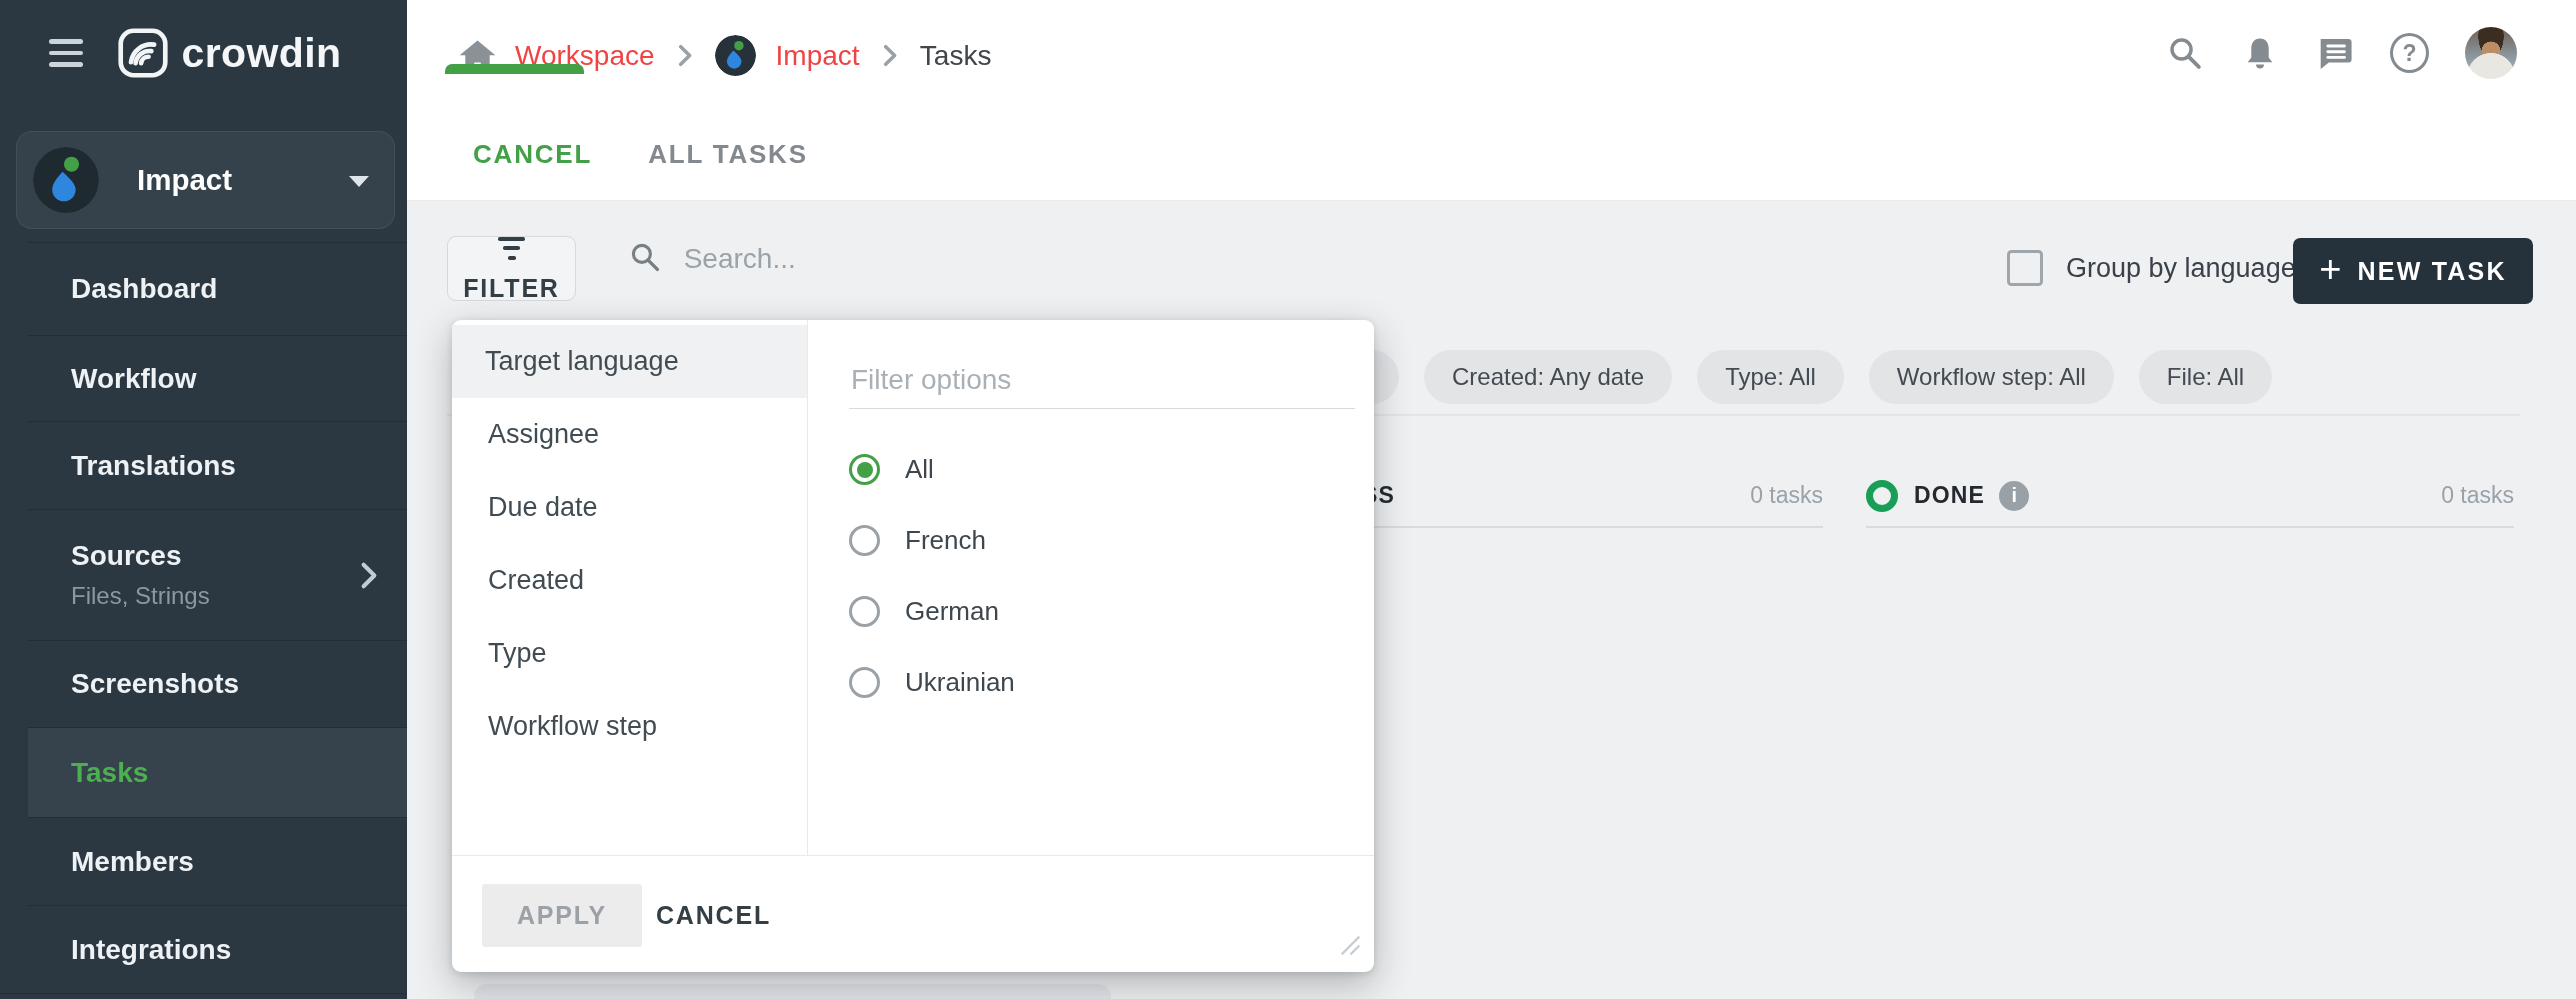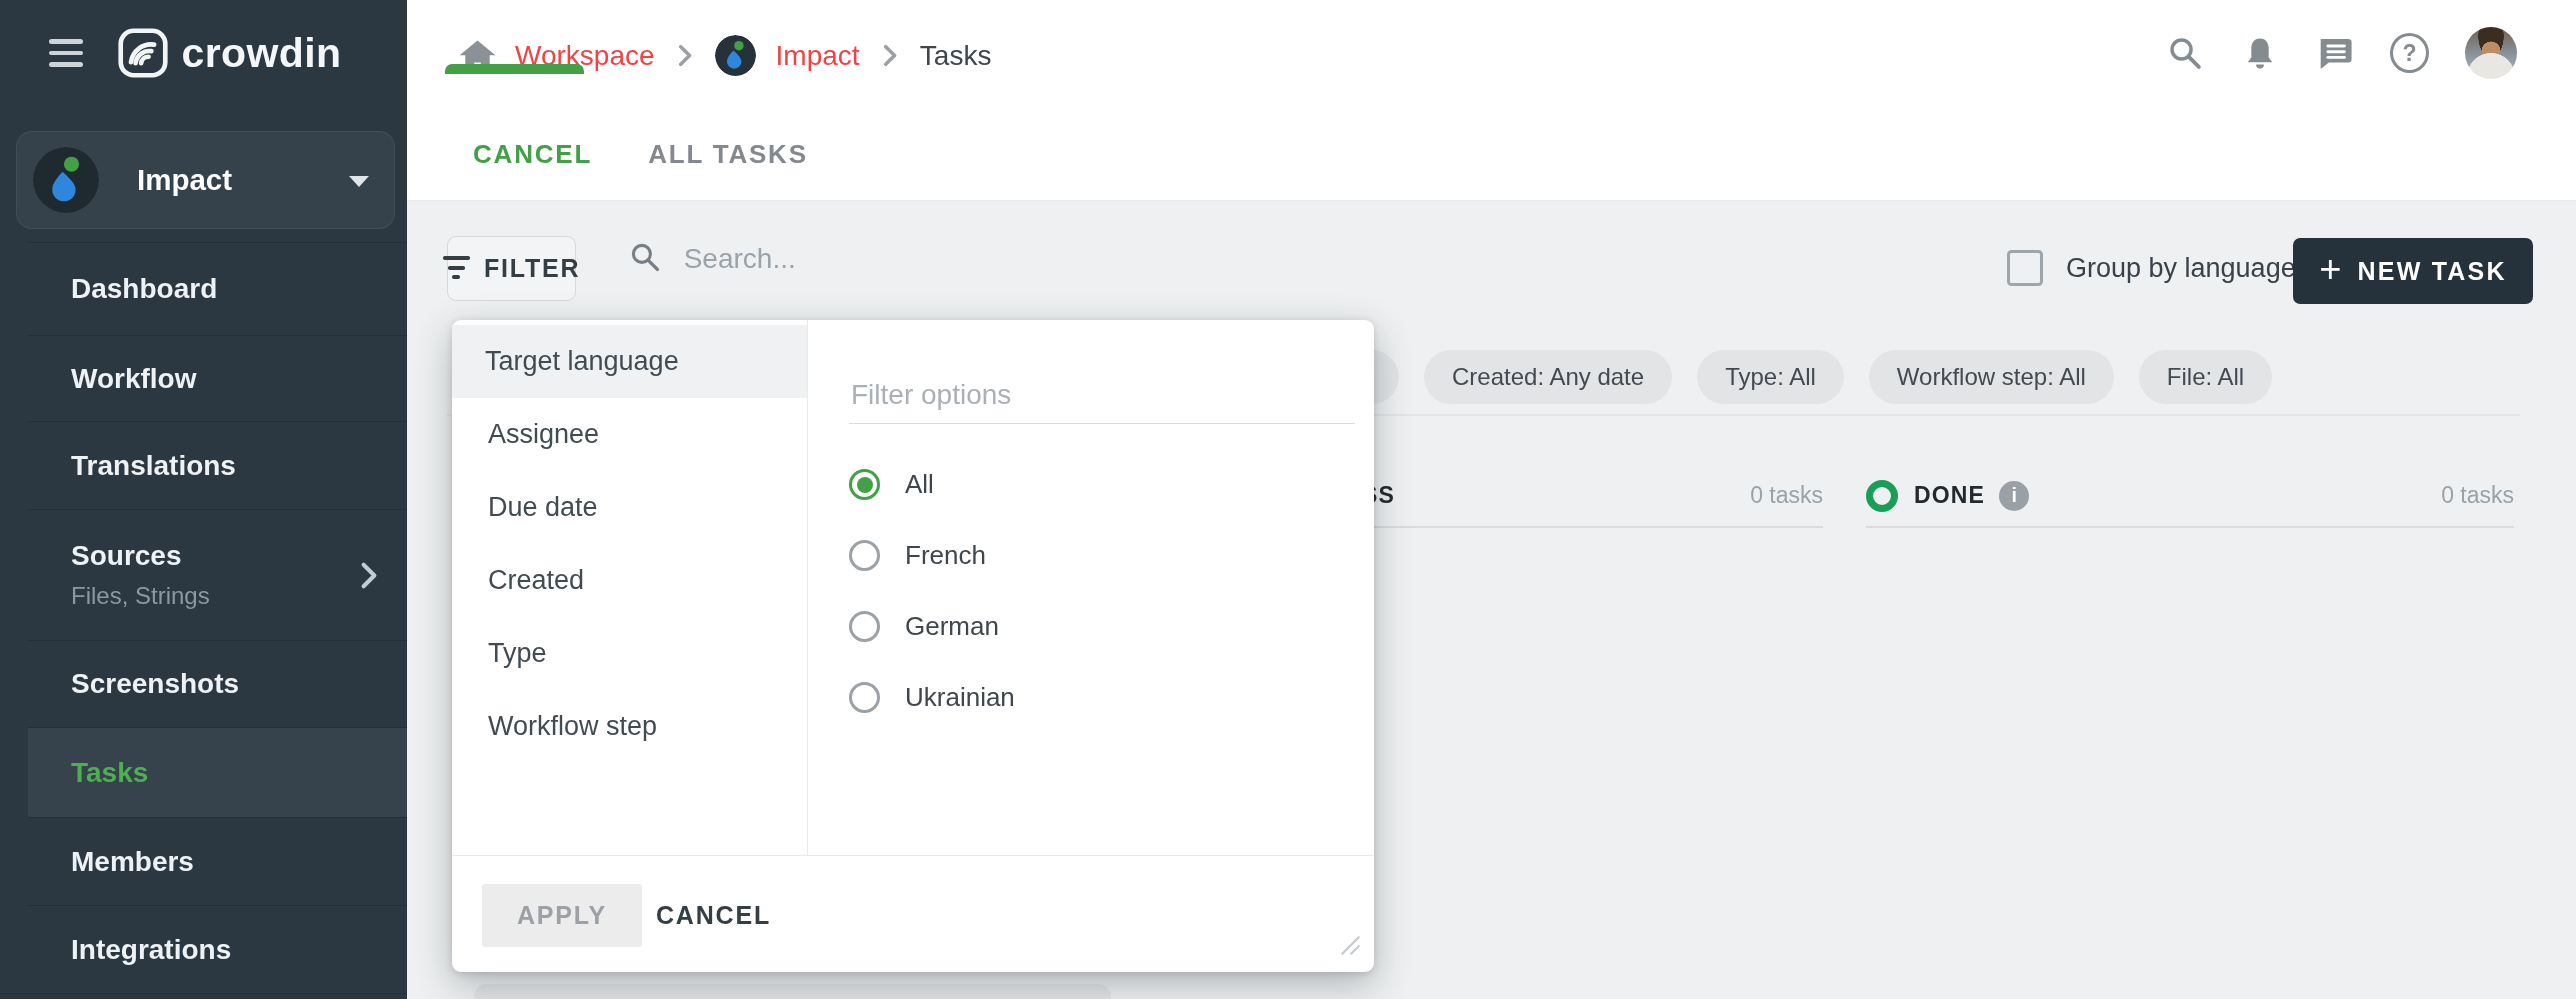--- a/index.html
+++ b/index.html
@@ -45,21 +45,21 @@
       radial-gradient(circle at 50% 46%, #bd8d66 0 24%, transparent 25%),
       radial-gradient(ellipse at 50% 18%, #3c2d21 0 34%, transparent 35%),
       linear-gradient(180deg,#6f6054 0%,#8d9aa2 60%,#b9c2c6 100%);}
   .tabs{position:absolute;left:38px;top:127px;display:flex;}
   .tab{padding:0 28px;font-size:26px;font-weight:700;letter-spacing:1.8px;color:#83898e;height:55px;display:flex;align-items:center;cursor:pointer;}
   .tab.active{color:#43a047;}
   .tab-underline{position:absolute;left:38px;top:64px;width:139px;height:9.8px;background:#43a047;border-radius:7.2px 7.2px 0 0;}
 
   
   .filter-btn{position:absolute;left:447px;top:236px;width:127px;height:63px;border:1.8px solid #d5d9db;border-radius:9px;
-    background:#f3f4f5;display:flex;align-items:center;justify-content:center;gap:14.3px;cursor:pointer;z-index:2;}
+    background:#f3f4f5;display:flex;align-items:center;justify-content:center;gap:14.3px;cursor:pointer;z-index:2;flex-direction:column;}
   .filter-btn .flabel{font-size:25px;font-weight:700;letter-spacing:1.8px;color:#333e45;}
   .funnel{width:27px;height:27px;display:flex;flex-direction:column;align-items:center;gap:5.4px;padding-top:2.7px;}
   .funnel i{display:block;height:4px;background:#333e45;border-radius:1.8px;}
   .funnel i:nth-child(1){width:27px;}.funnel i:nth-child(2){width:17px;}.funnel i:nth-child(3){width:8px;}
   .search-wrap{position:absolute;left:628px;top:240px;display:flex;align-items:center;gap:19.7px;z-index:2;}
   .search-input{border:none;outline:none;background:transparent;font-size:28px;color:#3c434a;width:465px;font-family:"Liberation Sans",sans-serif;}
   .search-input::placeholder{color:#9aa2aa;}
   .fo-input::placeholder{color:#aab1b6;}
   .group-wrap{position:absolute;left:2007px;top:250px;display:flex;align-items:center;gap:23px;z-index:2;}
   .checkbox{width:30px;height:30px;border:3.6px solid #9fa6ab;border-radius:4.5px;background:transparent;cursor:pointer;}
@@ -85,21 +85,21 @@
   .col-count{margin-left:auto;font-size:23px;color:#9aa2a9;white-space:nowrap;}
 
   .bottom-bar{position:absolute;left:474px;top:984px;width:637px;height:27px;border-radius:12.5px;background:#e3e5e7;z-index:0;}
 
   
   .dropdown{position:absolute;left:452px;top:320px;width:922px;height:652px;background:#fff;border-radius:9px;
     box-shadow:0 12.5px 36px rgba(40,46,52,0.30),0 1.8px 7.2px rgba(0,0,0,0.12);z-index:10;}
   .dd-left{position:absolute;left:0;top:0;width:356px;height:535px;border-right:1.8px solid #e8eaeb;padding-top:5.4px;box-sizing:border-box;}
   .dd-item{height:73px;display:flex;align-items:center;padding-left:36px;font-size:27px;color:#414b52;cursor:pointer;}
   .dd-item.active{background:#f0f1f2;padding-left:33px;}
-  .dd-right{position:absolute;left:358px;top:15px;width:564px;height:535px;box-sizing:border-box;padding:32px 17px 0 39px;}
+  .dd-right{position:absolute;left:358px;top:0;width:564px;height:535px;box-sizing:border-box;padding:32px 17px 0 39px;}
   .fo-input{display:block;width:502px;height:54px;border:none;border-bottom:1.8px solid #d8dbde;outline:none;
     font-size:28px;color:#3c434a;background:transparent;font-family:"Liberation Sans",sans-serif;}
   .radio-list{margin-top:25px;}
   .radio-row{height:71px;display:flex;align-items:center;cursor:pointer;}
   .radio{width:25px;height:25px;border:3.6px solid #9aa1a7;border-radius:50%;position:relative;flex:none;}
   .radio.selected{border-color:#43a047;}
   .radio.selected::after{content:"";position:absolute;left:4.5px;top:4.5px;width:16px;height:16px;border-radius:50%;background:#43a047;}
   .radio-label{margin-left:25px;font-size:26px;color:#3f474e;}
   .dd-footer{position:absolute;left:0;top:535px;width:100%;height:117px;border-top:1.8px solid #e8eaeb;box-sizing:border-box;}
   .apply-btn{position:absolute;left:30px;top:28px;width:160px;height:63px;border-radius:3px;background:#e0e0e0;

